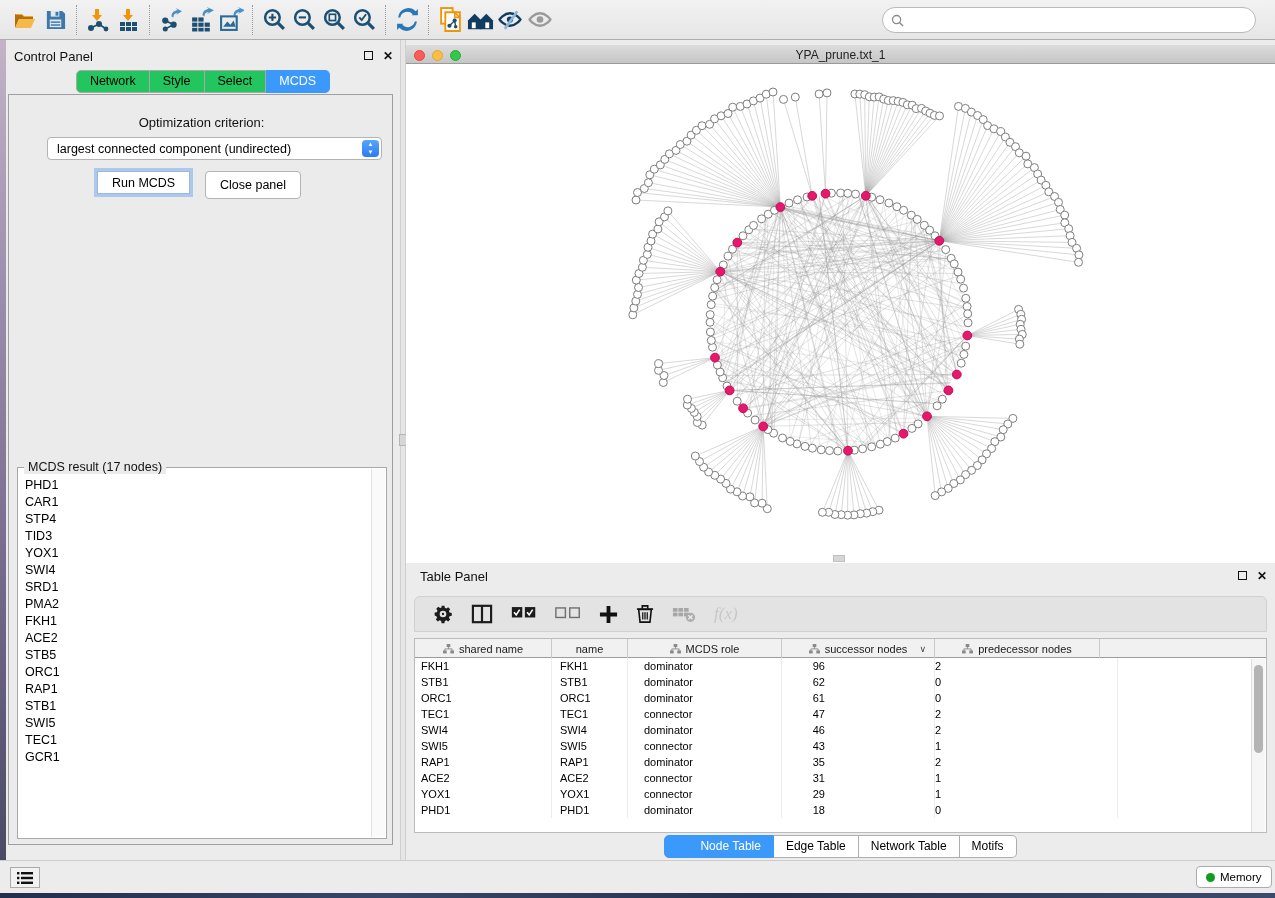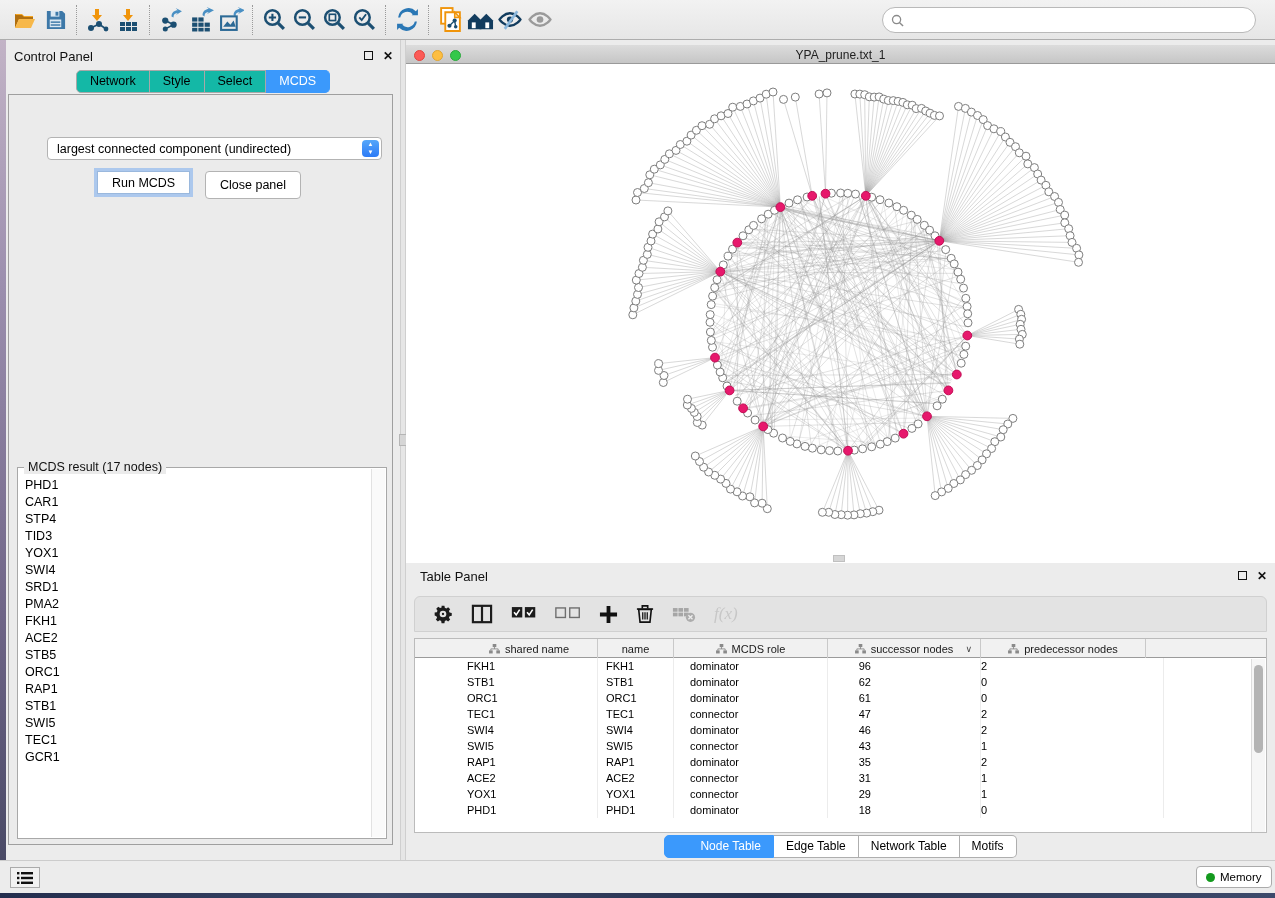--- a/index.html
+++ b/index.html
@@ -24,21 +24,21 @@
     background:linear-gradient(90deg,#232d4d,#3a4668 30%,#27314f 60%,#3d4a6b); }
 
   
   #control-panel { left:6px; top:40px; width:394px; height:820px; background:#ececec; }
   #cp-title { left:8px; top:9px; font-size:13px; color:#111; }
   .win-btn { width:12px; height:12px; display:inline-block; color:#111; font-size:12px; line-height:12px; text-align:center; cursor:pointer; }
   #cp-float { left:356px; top:10px; } #cp-close { left:376px; top:10px; }
   .float-sq { display:inline-block; width:9px; height:9px; border:1.6px solid #111; }
 
   .tabs-row { left:0; top:30px; width:394px; display:flex; justify-content:center; }
-  .tab { font-size:12.5px; padding:3px 13px 4px; background:#14b8a6; border:1px solid #a8a8a8; border-left:none; cursor:pointer; }
+  .tab { font-size:12.5px; padding:3px 13px 4px; background:#22c55e; border:1px solid #a8a8a8; border-left:none; cursor:pointer; }
   .tab:first-child { border-left:1px solid #a8a8a8; border-radius:5px 0 0 5px; }
   .tab:last-child { border-radius:0 5px 5px 0; }
   .tab.active { background:#3b99fc; color:#fff; border-color:#3b99fc; }
 
   #tab-panel { left:2px; top:54px; width:385px; height:751px; border:1px solid #9f9f9f; background:#ebebeb; }
   #opt-label { left:0; top:20px; width:385px; text-align:center; font-size:13px; color:#111; }
   #opt-select { left:38px; top:42px; width:335px; height:23px; background:#fff; border:1px solid #b3b3b3;
     border-radius:4px; display:flex; align-items:center; font-size:12.5px; padding-left:9px; cursor:pointer; }
   #opt-stepper { position:absolute; right:2px; top:2px; width:17px; height:17px; border-radius:4px;
     background:linear-gradient(#55a7fa,#2d7bf6); color:#fff; font-size:6px; line-height:8px; text-align:center; }
@@ -81,21 +81,21 @@
 
   #node-table { left:8px; top:75px; width:853px; height:195px; background:#fff; border:1px solid #bbb; overflow:hidden; }
   #table-header { display:flex; height:19px; background:#f1f1f1; border-bottom:1px solid #9b9b9b; }
   .hcell { position:relative; display:flex; align-items:center; justify-content:center; gap:5px;
     font-size:11px; color:#1a1a1a; border-right:1px solid #c9c9c9; height:19px; }
   .hcell .sort { position:absolute; right:8px; font-size:9px; color:#444; }
   .tree-icon { width:11px; height:10px; }
   .hfill { flex:1; border-right:none; }
   .trow { display:flex; height:16px; align-items:center; }
   .tcell { font-size:11px; color:#000; height:16px; line-height:16px; border-right:1px solid #ececec; white-space:nowrap; overflow:hidden; }
-  .c0 { width:137px;margin-left:46px; } .c1 { width:76px; } .c2 { width:154px; } .c3 { width:153px; } .c4 { width:165px; }
+  .c0 { width:137px; } .c1 { width:76px; } .c2 { width:154px; } .c3 { width:153px; } .c4 { width:165px; }
   .d0 { padding-left:6px; } .d1 { padding-left:8px; } .d2 { padding-left:16px; }
   .d3 { text-align:right; padding-right:109px; } .d4 { text-align:right; padding-right:182px; }
   #tbl-scroll { position:absolute; right:1px; top:20px; width:14px; height:173px; background:#f6f6f6; border-left:1px solid #ddd; }
   #tbl-thumb { position:absolute; left:2px; top:6px; width:9px; height:88px; background:#b4b4b4; border-radius:5px; }
 
   #tp-tabs { left:0; top:272px; width:869px; display:flex; justify-content:center; }
   .tp-tab { font-size:12px; padding:3px 12px 4px; background:#fff; border:1px solid #aeaeae; border-left:none; cursor:pointer; }
   .tp-tab:first-child { border-left:1px solid #aeaeae; border-radius:5px 0 0 5px;padding-left:35px; }
   .tp-tab:last-child { border-radius:0 5px 5px 0; }
   .tp-tab.active { background:#3b99fc; color:#fff; border-color:#3b99fc; }
@@ -272,20 +272,21 @@
     <div id="cp-close" class="abs win-btn"><b>✕</b></div>
 
     <div class="abs tabs-row">
       <div class="tab">Network</div>
       <div class="tab">Style</div>
       <div class="tab">Select</div>
       <div class="tab active">MCDS</div>
     </div>
 
     <div id="tab-panel" class="abs">
+      <div id="opt-label" class="abs">Optimization criterion:</div>
       <div id="opt-select" class="abs">
         <span>largest connected component (undirected)</span>
         <span id="opt-stepper">▲<br>▼</span>
       </div>
       <button id="run-btn" class="abs">Run MCDS</button>
       <button id="closepanel-btn" class="abs">Close panel</button>
 
       <div id="mcds-group" class="abs">
         <div id="mcds-legend">MCDS result (17 nodes)</div>
         <div id="mcds-list">

